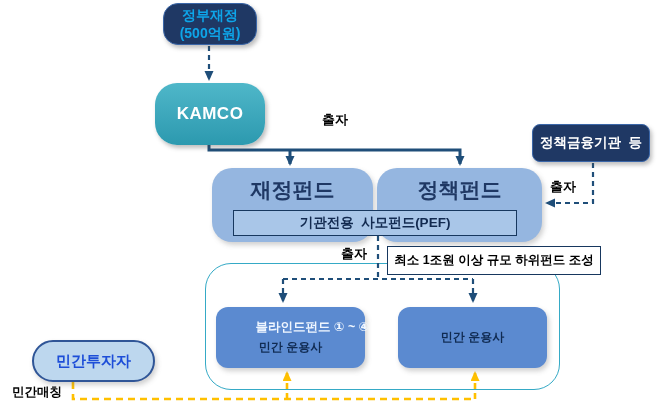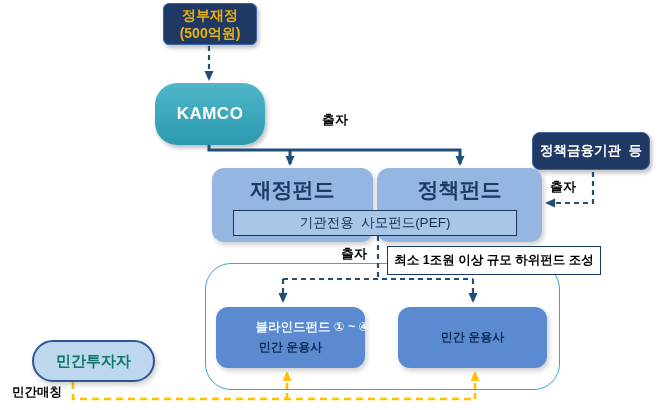--- a/index.html
+++ b/index.html
@@ -7,44 +7,44 @@
     position:relative;width:658px;height:410px;background:#ffffff;
     font-family:"Liberation Sans","DejaVu Sans",sans-serif;overflow:hidden;
   }
   .wires{position:absolute;left:0;top:0;z-index:1;pointer-events:none;}
   .node{
     position:absolute;display:flex;flex-direction:column;align-items:center;
     justify-content:center;text-align:center;box-sizing:border-box;z-index:2;
   }
   .gov{
     left:163px;top:3px;width:94px;height:42px;background:#1F3864;
-    border:1.5px solid #3A66A8;border-radius:6px;color:#eab308;font-weight:bold;
+    border:1.5px solid #3A66A8;border-radius:15px;color:#0ea5e9;font-weight:bold;
     font-size:14px;line-height:1.3;box-shadow:2px 3px 4px rgba(70,70,70,.35);
   }
   .kamco{
     left:155px;top:83px;width:110px;height:62px;border-radius:22px;
     background:linear-gradient(180deg,#4FB7C9 0%,#2C99AF 100%);
     color:#ffffff;font-weight:bold;font-size:17px;letter-spacing:.5px;
     box-shadow:2px 3px 4px rgba(70,70,70,.35);
   }
   .porg{
-    left:532px;top:132px;width:118px;height:38px;background:#1F3864;
+    left:532px;top:124px;width:118px;height:38px;background:#1F3864;
     border:1.5px solid #3A66A8;border-radius:8px;color:#ffffff;font-weight:bold;
     font-size:13.5px;white-space:pre;box-shadow:2px 3px 4px rgba(70,70,70,.35);
   }
   .bigfund{
-    top:168px;height:74px;background:#95B6E0;border-radius:12px;
+    top:168px;height:74px;background:#95B6E0;border-radius:20px;
     justify-content:flex-start;padding-top:8px;color:#1F3864;font-weight:bold;
     font-size:21px;box-shadow:2px 3px 5px rgba(100,100,100,.30);
   }
   .ffund{left:212px;width:161px;}
   .pfund{left:377px;width:165px;}
   .pef{
     left:233px;top:210px;width:284px;height:26px;background:#A9C6E8;
-    border:1.5px solid #17375E;color:#122A50;font-weight:normal;font-size:13.5px;
+    border:1.5px solid #17375E;color:#122A50;font-weight:bold;font-size:13.5px;
     white-space:pre;z-index:3;
   }
   .note{
     left:387px;top:246px;width:214px;height:29px;background:#ffffff;
     border:1.5px solid #17375E;color:#000000;font-weight:bold;font-size:12.5px;
     white-space:nowrap;z-index:3;
   }
   .subc{
     position:absolute;left:205px;top:263px;width:355px;height:127px;
     border:1.6px solid #35AAC6;border-radius:26px;box-sizing:border-box;z-index:0;
@@ -52,21 +52,21 @@
   .smallfund{
     top:307px;width:149px;height:61px;background:#5B8AD0;border-radius:12px;
     gap:3px;box-shadow:2px 3px 5px rgba(100,100,100,.30);
   }
   .bfund{left:216px;}
   .pjfund{left:398px;}
   .fline1{color:#EFF6FF;font-weight:bold;font-size:12.5px;white-space:pre;margin-left:44px;}
   .fline2{color:#102B52;font-weight:bold;font-size:12px;}
   .inv{
     left:32px;top:340px;width:123px;height:42px;background:#BDD7EE;
-    border:2px solid #2F5597;border-radius:22px;color:#0f766e;font-weight:bold;
+    border:2px solid #2F5597;border-radius:22px;color:#1d4ed8;font-weight:bold;
     font-size:15px;box-shadow:2px 3px 5px rgba(100,100,100,.30);
   }
   .lbl{position:absolute;color:#000000;font-weight:bold;font-size:13px;z-index:3;}
   .lbl-chulja-kamco{left:322px;top:111px;}
   .lbl-chulja-porg{left:550px;top:178px;}
   .lbl-chulja-sub{left:341px;top:245px;}
   .lbl-matching{left:12px;top:384px;font-size:12.5px;}
 </style>
 </head>
 <body>

